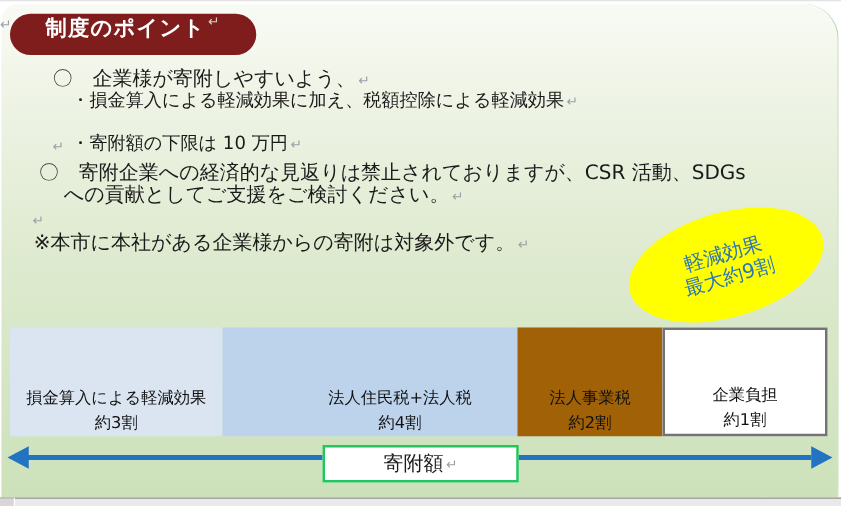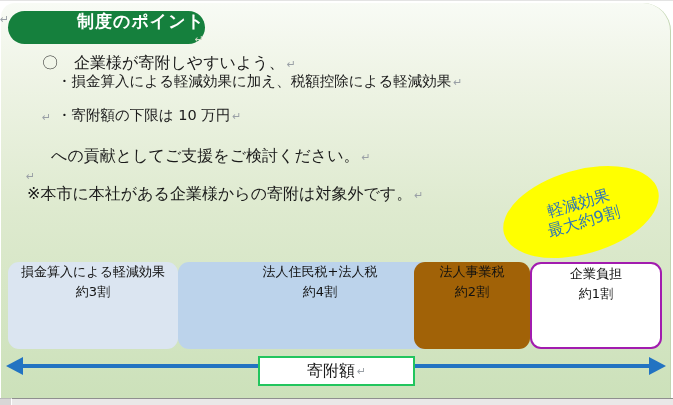--- a/index.html
+++ b/index.html
@@ -16,23 +16,23 @@
   .panel{
     position:absolute;left:1px;top:2px;right:2px;bottom:7px;
     border-radius:14px 28px 0 0;
     background:linear-gradient(180deg,#F8FBF5 0%,#EFF4E6 18%,#DEEACF 52%,#CCE1BA 100%);
     border-right:1px solid #c2d5b1;
   }
 
   
   .badge{
     position:absolute;left:8px;top:10px;width:197px;height:33px;
-    background:#15803d;border-radius:17px;
-    display:flex;align-items:flex-end;justify-content:center;
-    color:#ffffff;font-size:17px;font-weight:bold;letter-spacing:1px;flex-direction:column;
+    background:#7f1d1d;border-radius:17px;
+    display:flex;align-items:flex-start;justify-content:center;
+    color:#ffffff;font-size:17px;font-weight:bold;letter-spacing:1px;
   }
   .badge .pmark{color:#cdd7c3;font-weight:normal;}
 
   .line{position:absolute;white-space:nowrap;line-height:1.2;}
   .fs16{font-size:16px;}
   .fs14{font-size:14.5px;}
   .pmark{color:#9aa0a6;font-size:11px;vertical-align:baseline;margin-left:2px;}
   .blankmark{position:absolute;color:#9aa0a6;font-size:11px;}
 
   
@@ -40,27 +40,27 @@
     position:absolute;left:501px;top:169px;width:160px;height:84px;
     background:#FFFF00;border-radius:50%;
     transform:rotate(-16deg);
     display:flex;align-items:center;justify-content:center;text-align:center;
   }
   .ellipse .txt{font-size:16px;line-height:1.2;color:#2E75B6;}
 
   
   .bar-seg{
     position:absolute;top:261px;height:87px;box-sizing:border-box;
-    display:flex;flex-direction:column;align-items:center;justify-content:flex-start;
-    text-align:center;font-size:13px;line-height:1.55;color:#111;border-radius:11px;
+    display:flex;flex-direction:column;align-items:center;justify-content:flex-end;
+    text-align:center;font-size:13px;line-height:1.55;color:#111;
   }
   .seg1{left:8px;width:170px;background:#DBE5F1;}
   .seg2{left:178px;width:284px;background:#BCD3EB;}
   .seg3{left:414px;width:116px;background:#a16207;}
-  .seg4{left:530px;width:132px;background:#ffffff;border:2px solid #a21caf;}
+  .seg4{left:530px;width:132px;background:#ffffff;border:2px solid #737373;}
 
   
   .arrow-line{position:absolute;left:21px;right:24px;top:363px;height:4px;background:#2273C2;}
   .arrow-head{position:absolute;width:0;height:0;border-top:9px solid transparent;border-bottom:9px solid transparent;}
   .arrow-head.left{left:6px;top:356px;border-right:17px solid #2273C2;}
   .arrow-head.right{right:7px;top:356px;border-left:17px solid #2273C2;}
 
   
   .amount-box{
     position:absolute;left:258px;top:355px;width:157px;height:30px;box-sizing:border-box;
@@ -100,20 +100,23 @@
   <div class="line fs14" style="left:57px;top:72px">
     <span>・損金算入による軽減効果に加え、税額控除による軽減効果</span><span class="pmark">↵</span>
   </div>
 
   <div class="line fs14" style="left:57px;top:106px">
     <span>・寄附額の下限は 10 万円</span><span class="pmark">↵</span>
   </div>
 
   <span class="blankmark" style="left:42px;top:110px">↵</span>
 
+  <div class="line fs16" style="left:31px;top:127px">
+    <span>〇　寄附企業への経済的な見返りは禁止されておりますが、CSR 活動、SDGs</span>
+  </div>
 
   <div class="line fs16" style="left:51px;top:145px">
     <span>への貢献としてご支援をご検討ください。</span><span class="pmark">↵</span>
   </div>
 
   <span class="blankmark" style="left:26px;top:169px">↵</span>
 
   <div class="line fs16" style="left:27px;top:183px">
     <span>※本市に本社がある企業様からの寄附は対象外です。</span><span class="pmark">↵</span>
   </div>

